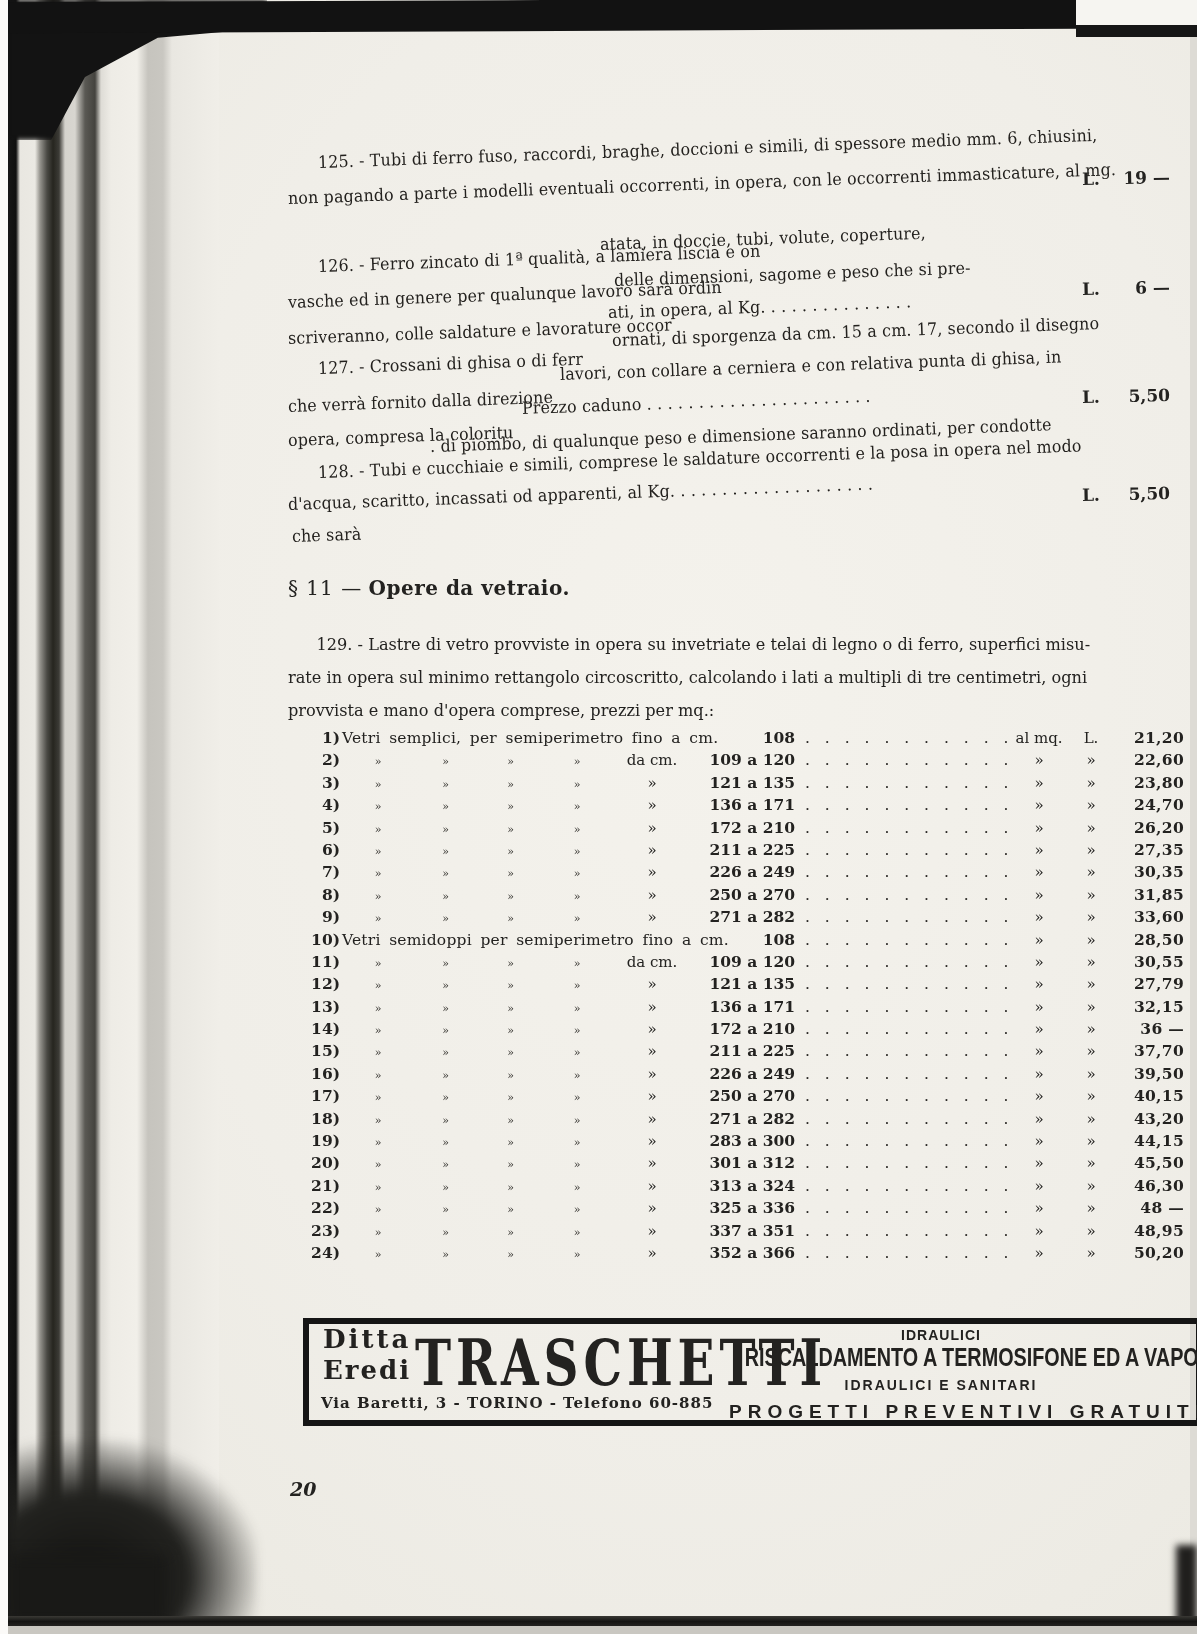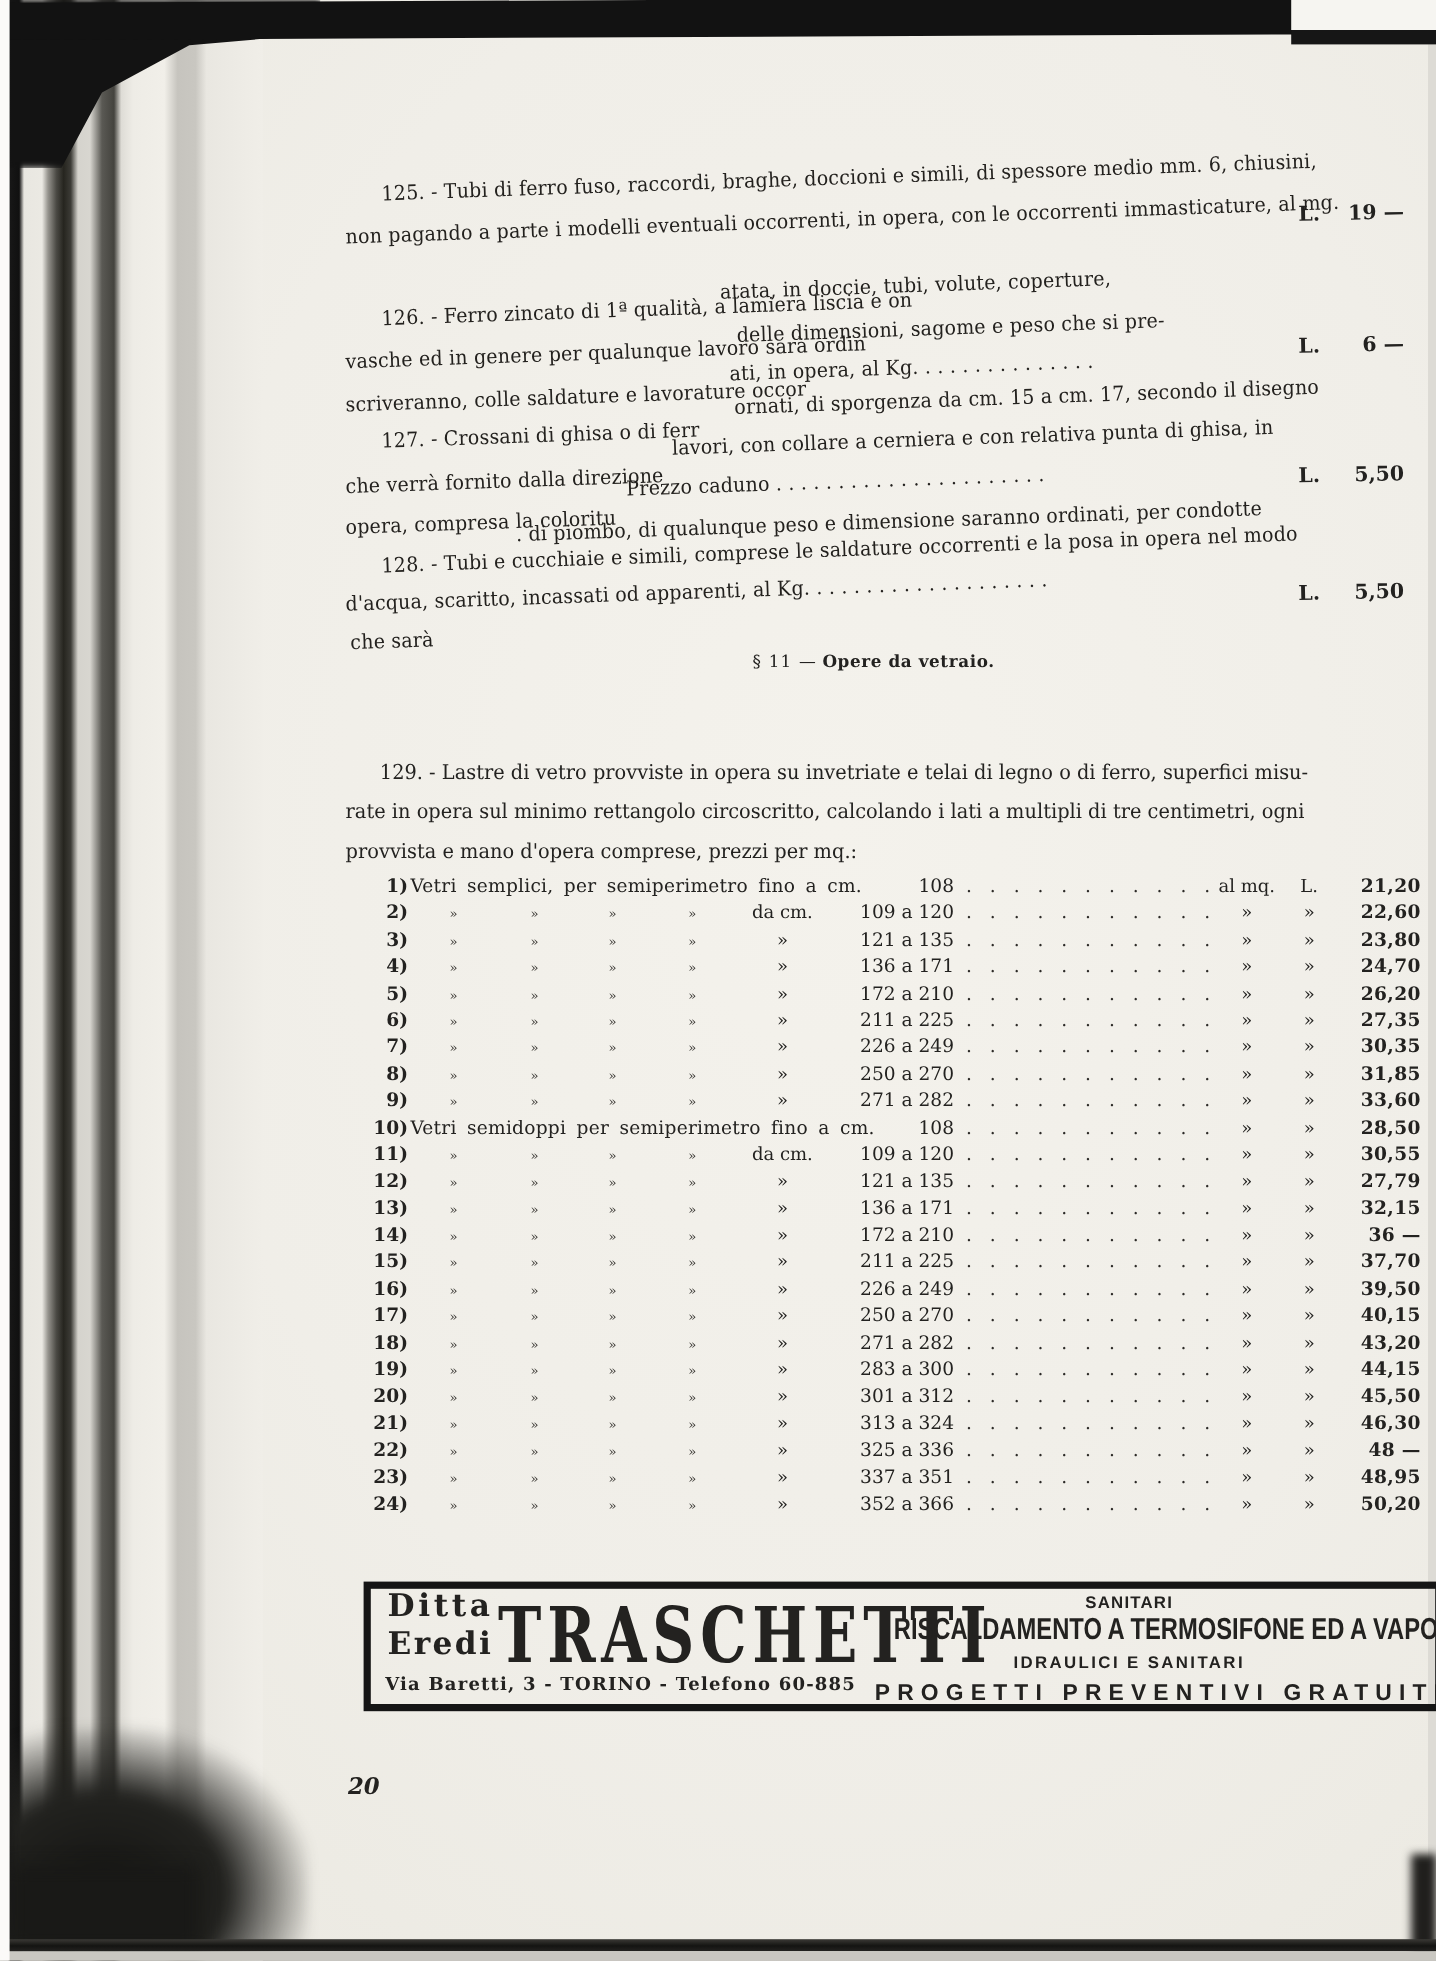--- a/index.html
+++ b/index.html
@@ -41,40 +41,40 @@
   
   .frag{
     position:absolute;white-space:nowrap;font-size:17px;letter-spacing:0.2px;
     transform:rotate(-2deg) scaleX(0.93);transform-origin:left center;z-index:4;color:#23211e;
   }
   .pprice{
     position:absolute;left:1082px;width:88px;display:flex;justify-content:space-between;
     font-size:17px;font-weight:bold;transform:rotate(-1.2deg);z-index:4;
   }
   
-  .sec-head{position:absolute;left:288px;top:544px;width:880px;text-align:center;font-size:14px;z-index:4;}
+  .sec-head{position:absolute;left:288px;top:576px;width:880px;font-size:20px;z-index:4;}
   .sec-head .mark{font-weight:normal;letter-spacing:1px;}
   .sec-head .ttl{font-weight:bold;letter-spacing:0.5px;}
   
   .p129{position:absolute;left:288px;top:628px;width:880px;z-index:4;}
   .p129 .pl{white-space:nowrap;font-size:17px;line-height:33px;transform:scaleX(0.95);transform-origin:left center;}
   .p129 .pl.first{text-indent:30px;}
   
   .vtable{position:absolute;left:300px;top:727px;width:884px;z-index:4;font-size:15.5px;}
   .trow{position:relative;display:flex;align-items:baseline;height:22.4px;line-height:22.4px;}
   .c{display:block;}
   .num{flex:0 0 40px;text-align:right;padding-right:3px;font-weight:bold;}
   .d{flex:0 0 70px;text-align:center;font-size:11px;color:#3a3834;}
   .d2c{flex:0 0 65px;}
   .d3c{flex:0 0 65px;}
   .d4{flex:0 0 68px;}
   .c5{flex:0 0 82px;text-align:center;font-size:15px;}
   .c5:empty{font-size:11px;}
   .phrase{position:absolute;left:42px;top:0;white-space:nowrap;word-spacing:3.5px;letter-spacing:0.2px;}
-  .range{flex:0 0 102px;text-align:right;font-weight:normal;white-space:nowrap;}
+  .range{flex:0 0 102px;text-align:right;font-weight:bold;white-space:nowrap;}
   .dots{flex:1 1 auto;overflow:hidden;white-space:nowrap;letter-spacing:5px;padding-left:10px;color:#2c2a27;}
   .unit{flex:0 0 62px;text-align:center;font-size:15px;}
   .cur{flex:0 0 42px;text-align:center;font-size:15px;}
   .price{flex:0 0 72px;text-align:right;font-weight:bold;letter-spacing:0.3px;}
   
   .ad{position:absolute;left:303px;top:1318px;width:848px;height:96px;border:6px solid #151515;z-index:4;background:transparent;padding-left:39px;}
   .ad .ditta{position:absolute;left:14px;top:0px;font-weight:bold;font-size:26px;letter-spacing:3px;}
   .ad .eredi{position:absolute;left:14px;top:31px;font-weight:bold;font-size:26px;letter-spacing:2px;}
   .ad .brand{
     position:absolute;left:106px;top:1px;font-weight:bold;font-size:50px;letter-spacing:5px;
@@ -516,21 +516,21 @@
         <span class="c price">50,20</span>
       </div>
     </div>
 
   <div class="ad">
     <div class="ditta">Ditta</div>
     <div class="eredi">Eredi</div>
     <div class="brand">TRASCHETTI</div>
     <div class="addr">Via Baretti, 3 - TORINO - Telefono 60-885</div>
     <div class="rblock">
-      <div class="r1">SANITARI</div>
+      <div class="r1">IDRAULICI</div>
       <div class="r2">RISCALDAMENTO A TERMOSIFONE ED A VAPORE</div>
       <div class="r3">IDRAULICI E SANITARI</div>
       <div class="r4">PROGETTI PREVENTIVI GRATUITI</div>
     </div>
   </div>
 
   <div class="pagenum">20</div>
 
 </div>
 

